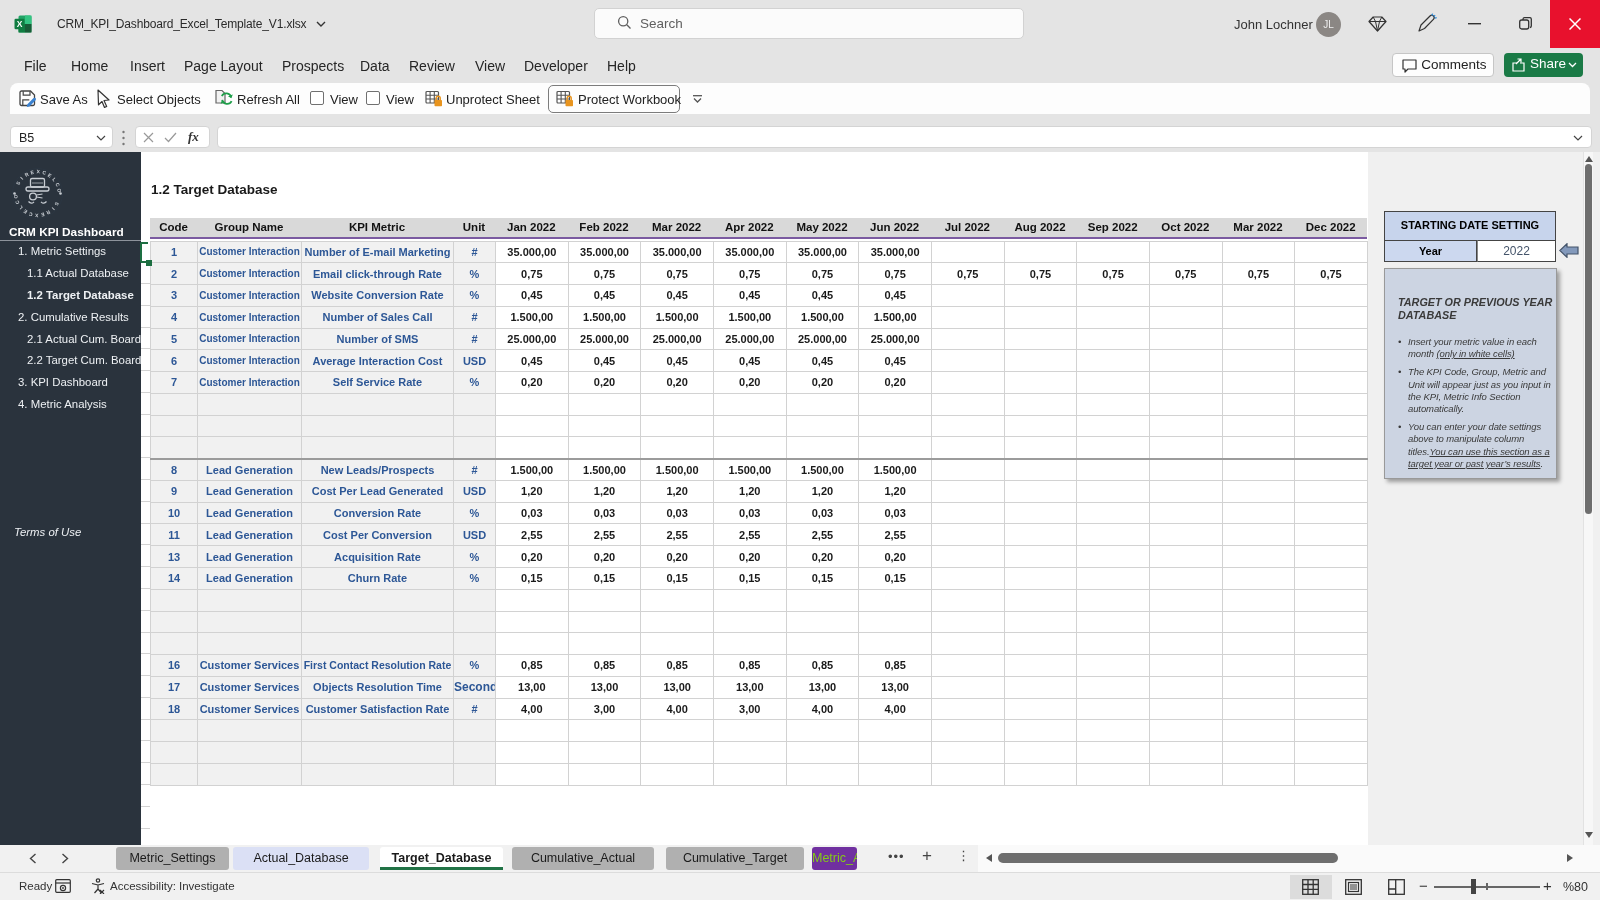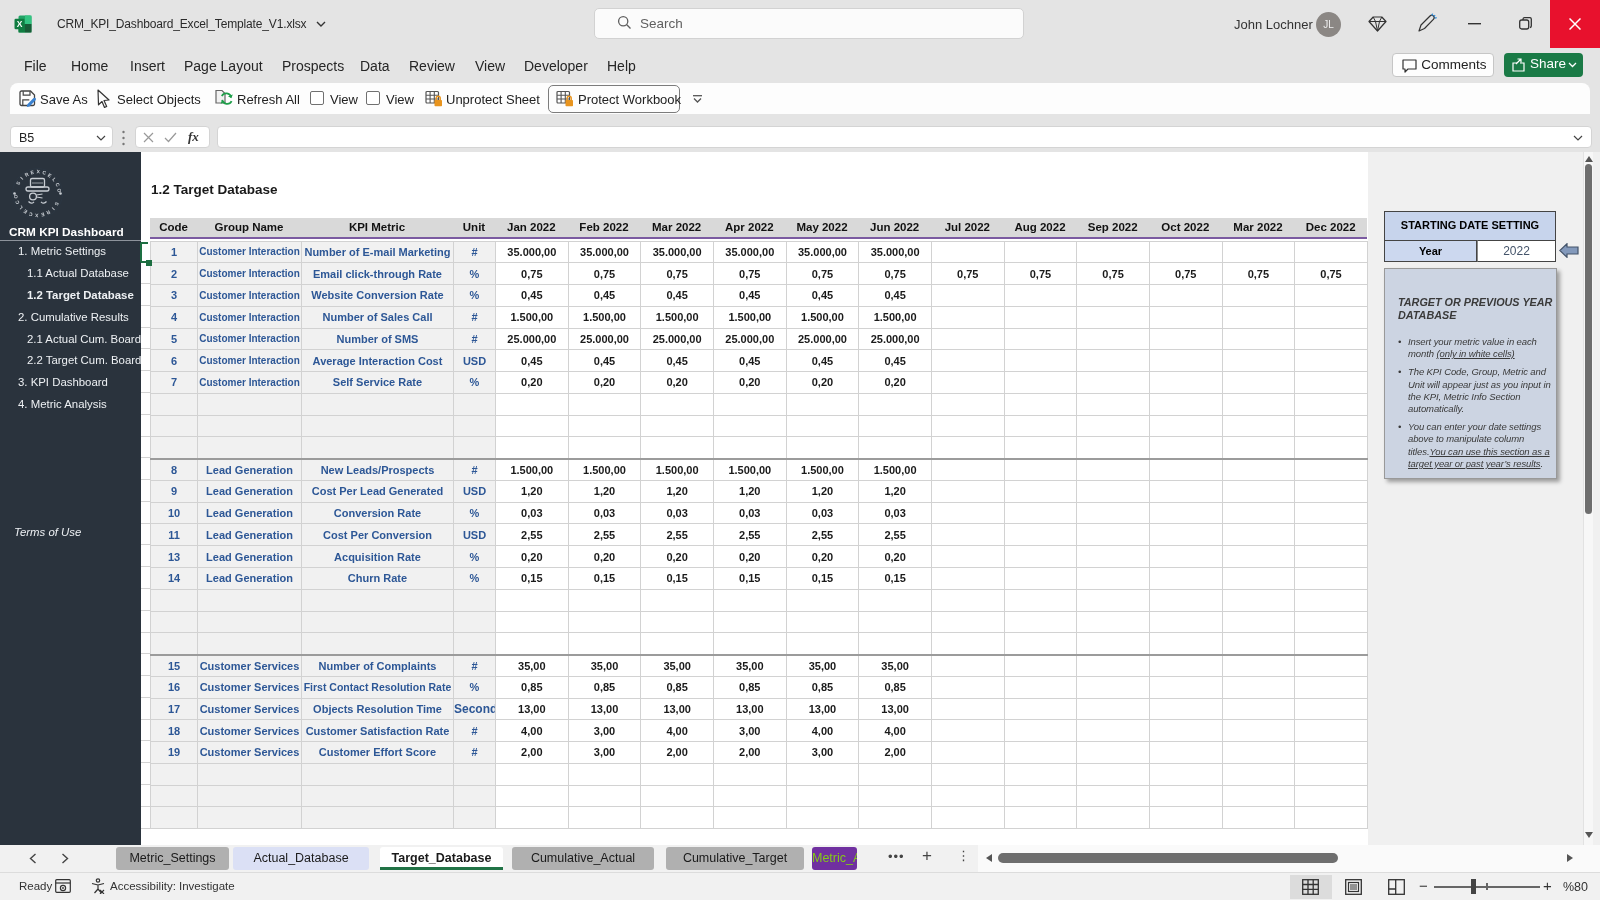--- a/index.html
+++ b/index.html
@@ -653,38 +653,20 @@
             <td class="w"></td>
             <td class="w"></td>
             <td class="w"></td>
             <td class="w"></td>
             <td class="w"></td>
             <td class="w"></td>
             <td class="w"></td>
             <td class="w"></td>
             <td class="w"></td>
 </tr>
-<tr class="sep">
-<td class="g">15</td>
-            <td class="g">Customer Services</td>
-            <td class="g">Number of Complaints</td>
-            <td class="g">#</td>
-<td class="w">35,00</td>
-<td class="w">35,00</td>
-<td class="w">35,00</td>
-<td class="w">35,00</td>
-<td class="w">35,00</td>
-<td class="w">35,00</td>
-<td class="w"></td>
-<td class="w"></td>
-<td class="w"></td>
-<td class="w"></td>
-<td class="w"></td>
-<td class="w"></td>
-</tr>
 <tr>
 <td class="g">16</td>
             <td class="g">Customer Services</td>
             <td class="g" style="font-size:10.5px">First Contact Resolution Rate</td>
             <td class="g">%</td>
 <td class="w">0,85</td>
 <td class="w">0,85</td>
 <td class="w">0,85</td>
 <td class="w">0,85</td>
 <td class="w">0,85</td>
@@ -718,38 +700,20 @@
 <td class="g">18</td>
             <td class="g">Customer Services</td>
             <td class="g">Customer Satisfaction Rate</td>
             <td class="g">#</td>
 <td class="w">4,00</td>
 <td class="w">3,00</td>
 <td class="w">4,00</td>
 <td class="w">3,00</td>
 <td class="w">4,00</td>
 <td class="w">4,00</td>
-<td class="w"></td>
-<td class="w"></td>
-<td class="w"></td>
-<td class="w"></td>
-<td class="w"></td>
-<td class="w"></td>
-</tr>
-<tr>
-<td class="g">19</td>
-            <td class="g">Customer Services</td>
-            <td class="g">Customer Effort Score</td>
-            <td class="g">#</td>
-<td class="w">2,00</td>
-<td class="w">3,00</td>
-<td class="w">2,00</td>
-<td class="w">2,00</td>
-<td class="w">3,00</td>
-<td class="w">2,00</td>
 <td class="w"></td>
 <td class="w"></td>
 <td class="w"></td>
 <td class="w"></td>
 <td class="w"></td>
 <td class="w"></td>
 </tr>
 <tr>
 <td class="g"></td>
             <td class="g"></td>

